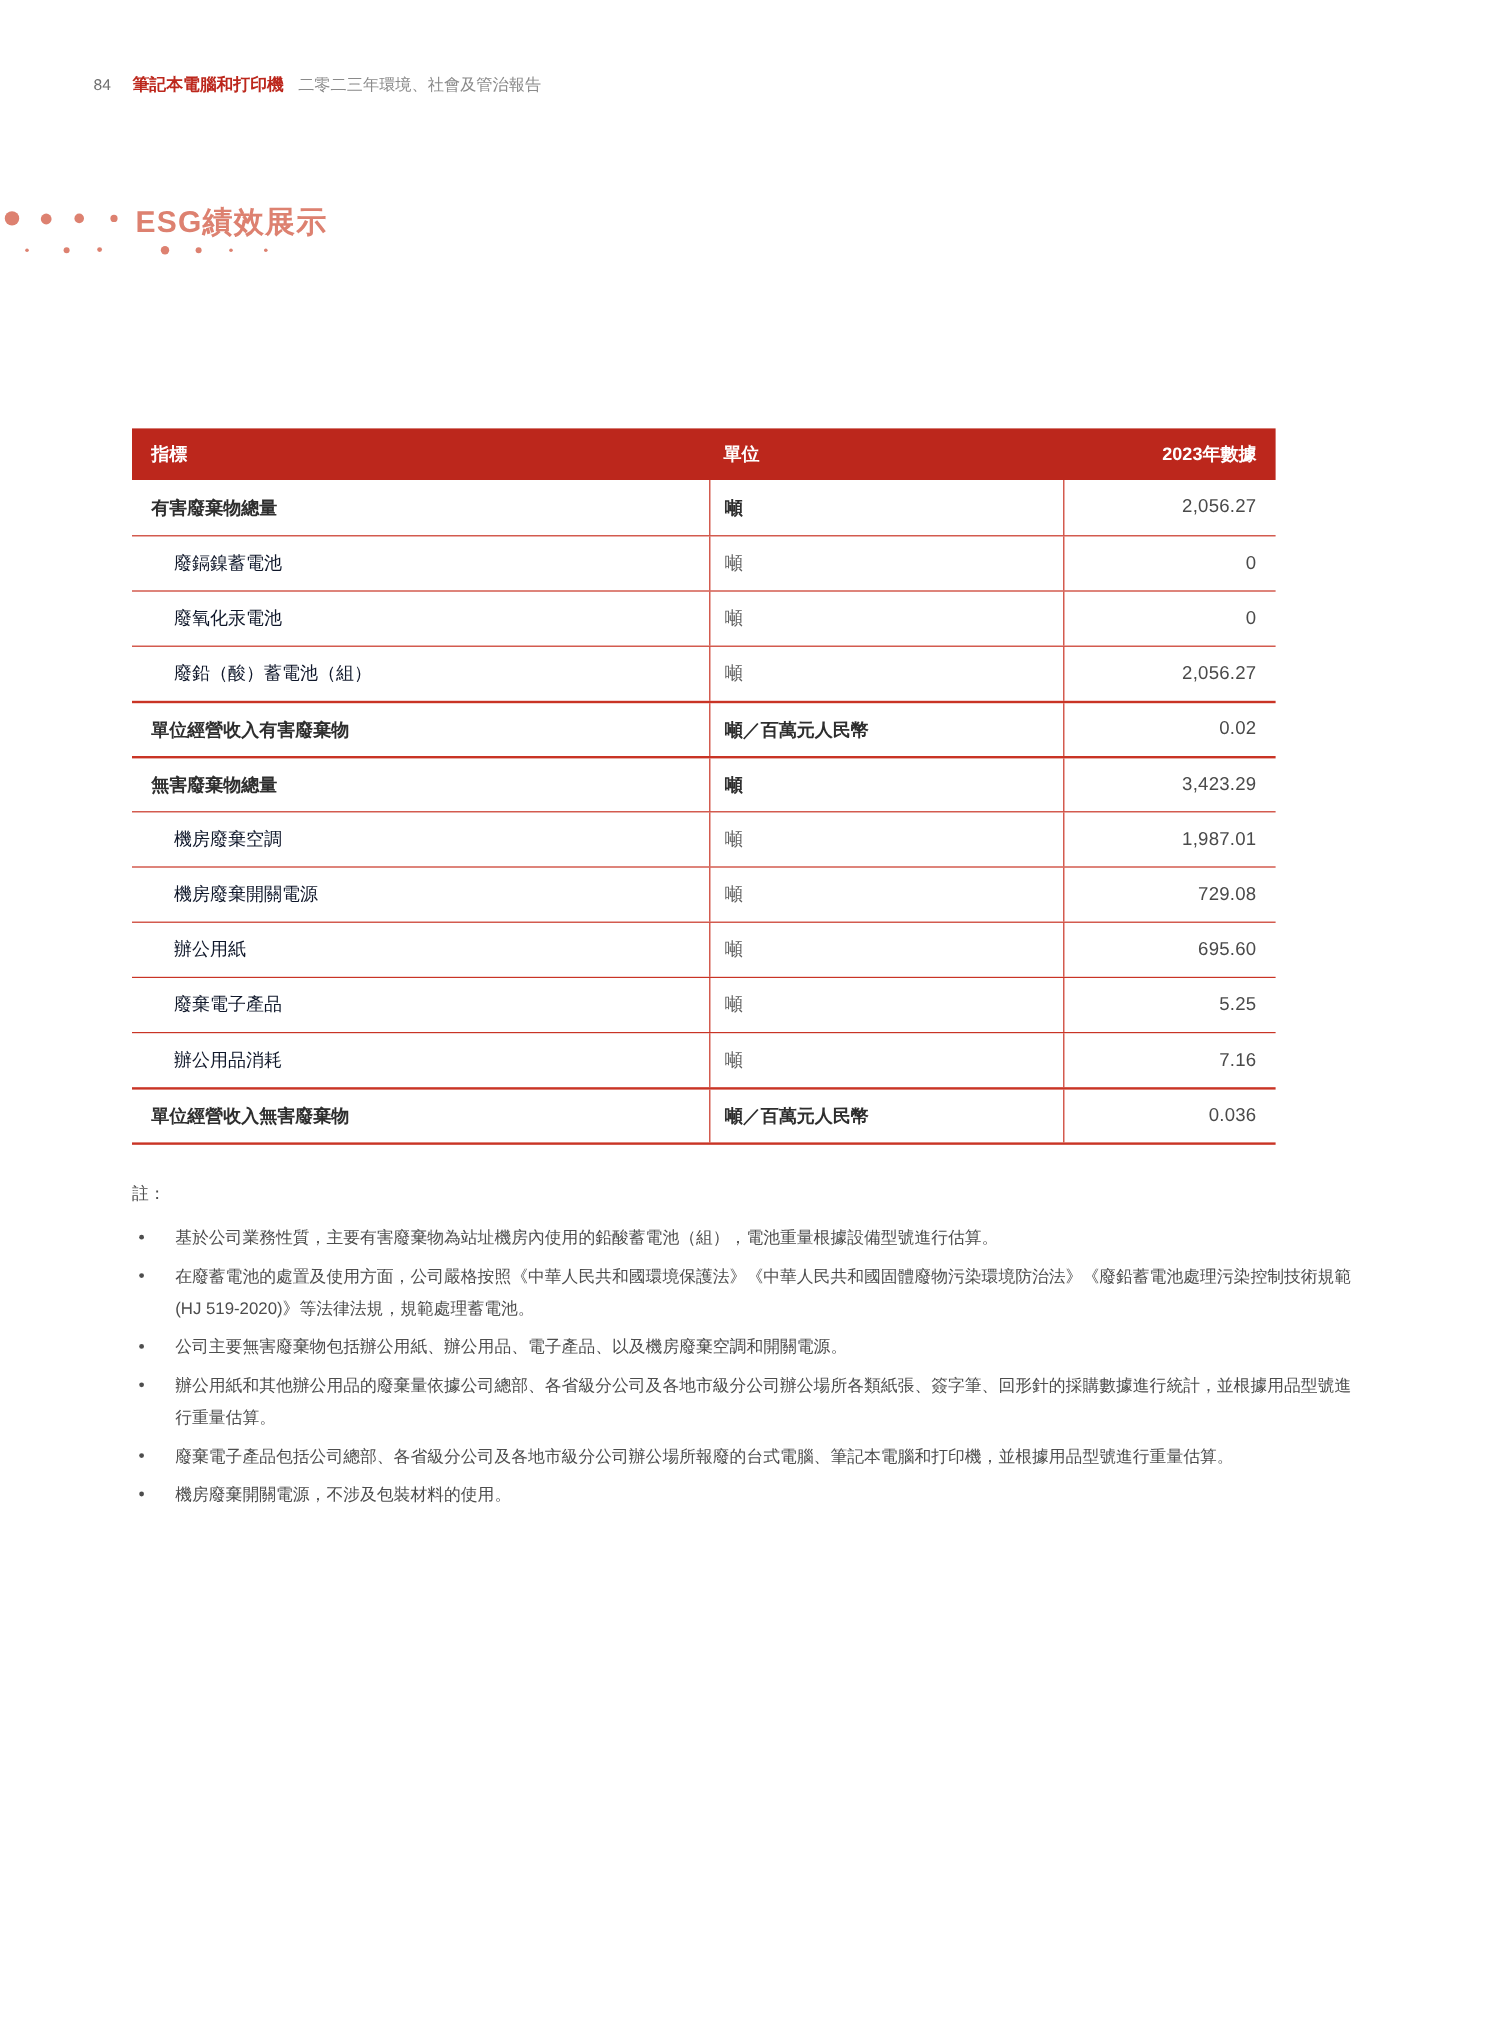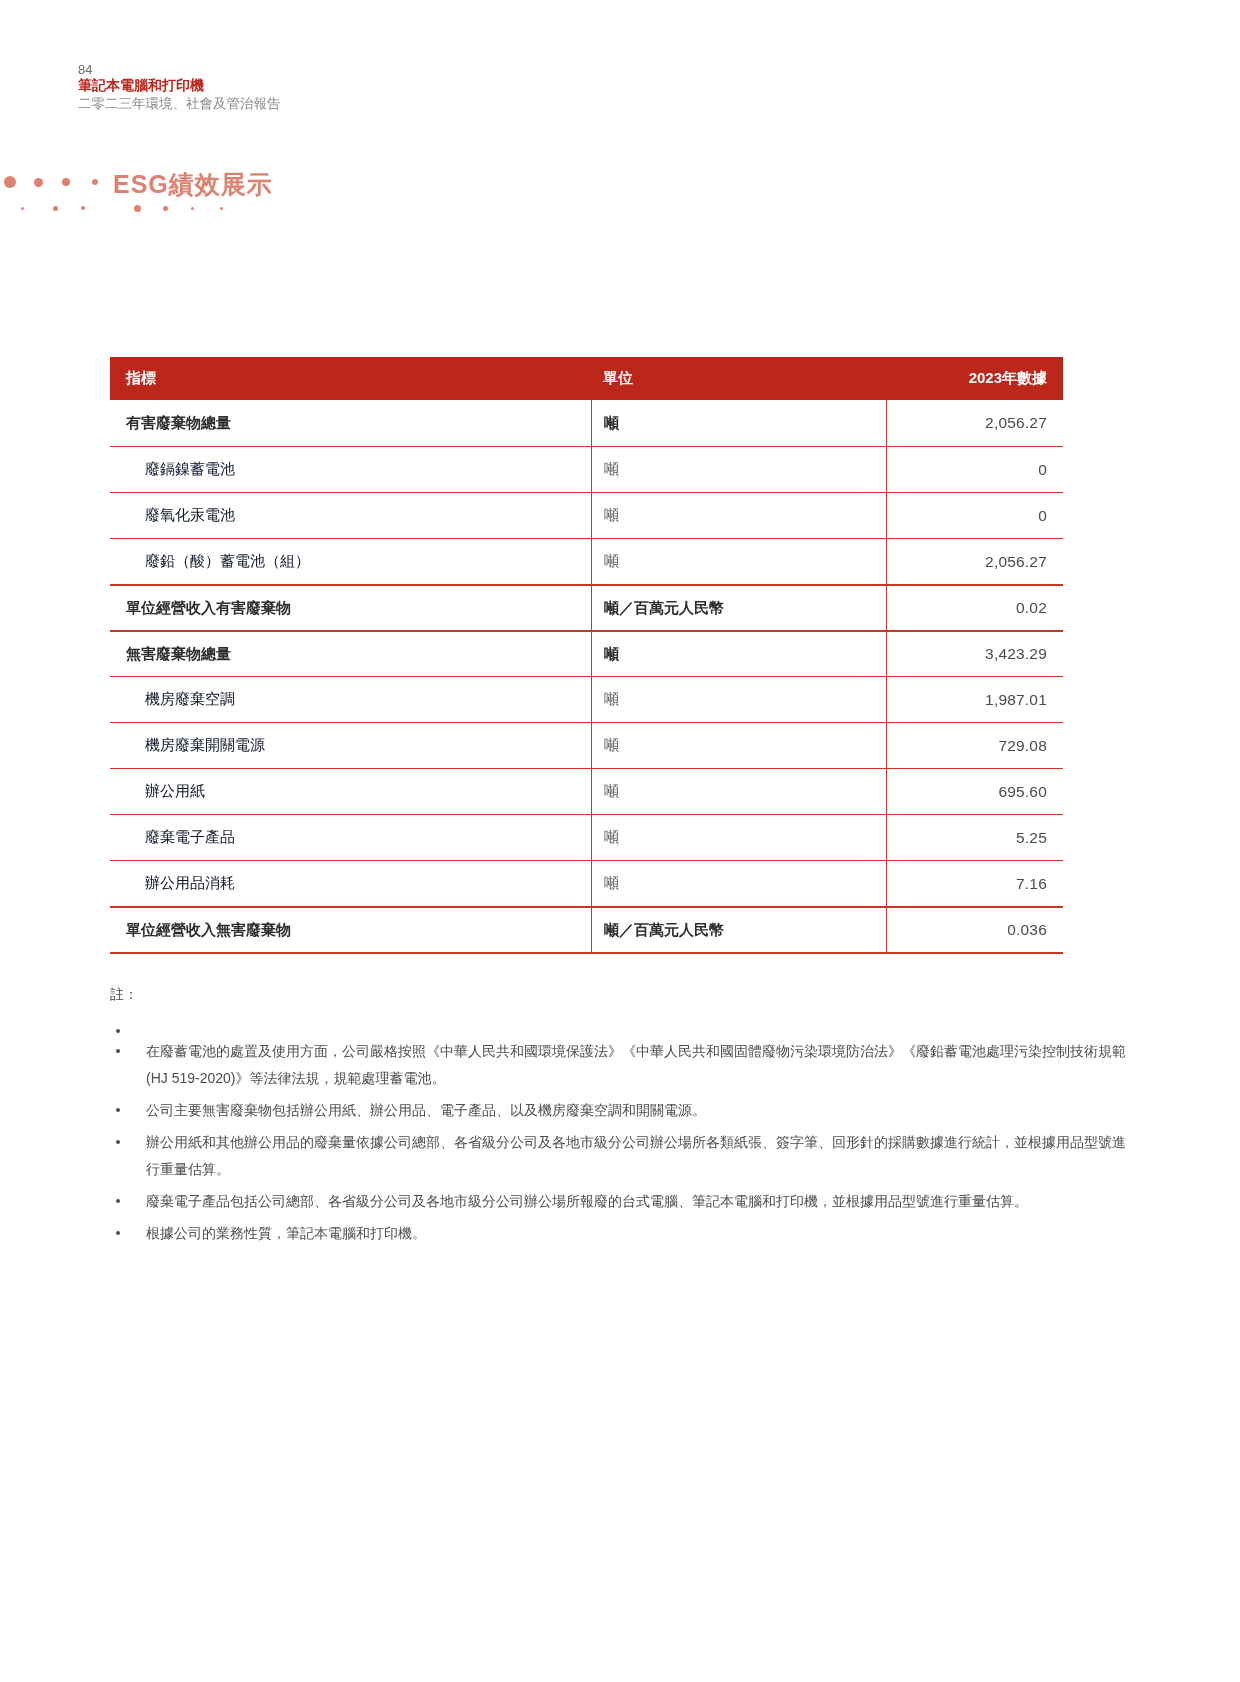--- a/index.html
+++ b/index.html
@@ -5,21 +5,21 @@
   * { margin:0; padding:0; box-sizing:border-box; }
   html,body { background:#ffffff; }
   body {
     width:1240px; height:1682px;
     font-family:"Liberation Sans","DejaVu Sans",sans-serif;
     position:relative; overflow:hidden;
   }
   .page { position:absolute; inset:0; background:#ffffff; }
 
   
-  .top-bar { position:absolute; top:62px; left:78px; display:flex; align-items:baseline;flex-direction:column; }
+  .top-bar { position:absolute; top:62px; left:78px; display:flex; align-items:baseline; }
   .pg-num   { font-size:13px; color:#6e6e6e; margin-right:18px; }
   .company  { font-size:14px; font-weight:bold; color:var(--primary-red,#bc271c); margin-right:12px; }
   .report   { font-size:13.5px; color:#8a8a8a; }
 
   
   .esg-title { position:absolute; left:113px; top:168px; font-size:25px; font-weight:bold;
                color:var(--coral,#dd8170); letter-spacing:1px; }
   .dot { position:absolute; border-radius:50%; background:var(--coral,#dd8170); }
   .d1 { left:4px;   top:176px; width:12px; height:12px; }
   .d2 { left:34px;  top:178px; width:9px;  height:9px; }
@@ -178,20 +178,21 @@
     <span class="c-val">0.036</span>
   </div>
 </div>
   </div>
 
   <div class="notes">
     <div class="notes-label">註：</div>
     <div class="notes-list">
   <div class="note-item">
     <span class="bullet-dot"></span>
+    <span class="note-text">基於公司業務性質，主要有害廢棄物為站址機房內使用的鉛酸蓄電池（組），電池重量根據設備型號進行估算。</span>
   </div>
 
   <div class="note-item">
     <span class="bullet-dot"></span>
     <span class="note-text">在廢蓄電池的處置及使用方面，公司嚴格按照《中華人民共和國環境保護法》《中華人民共和國固體廢物污染環境防治法》《廢鉛蓄電池處理污染控制技術規範(HJ 519-2020)》等法律法規，規範處理蓄電池。</span>
   </div>
 
   <div class="note-item">
     <span class="bullet-dot"></span>
     <span class="note-text">公司主要無害廢棄物包括辦公用紙、辦公用品、電子產品、以及機房廢棄空調和開關電源。</span>
@@ -202,18 +203,18 @@
     <span class="note-text">辦公用紙和其他辦公用品的廢棄量依據公司總部、各省級分公司及各地市級分公司辦公場所各類紙張、簽字筆、回形針的採購數據進行統計，並根據用品型號進行重量估算。</span>
   </div>
 
   <div class="note-item">
     <span class="bullet-dot"></span>
     <span class="note-text">廢棄電子產品包括公司總部、各省級分公司及各地市級分公司辦公場所報廢的台式電腦、筆記本電腦和打印機，並根據用品型號進行重量估算。</span>
   </div>
 
   <div class="note-item">
     <span class="bullet-dot"></span>
-    <span class="note-text">根據公司的業務性質，筆記本電腦和打印機。</span>
+    <span class="note-text">機房廢棄開關電源，不涉及包裝材料的使用。</span>
   </div>
 </div>
   </div>
 
 </div>
 
 </body></html>

